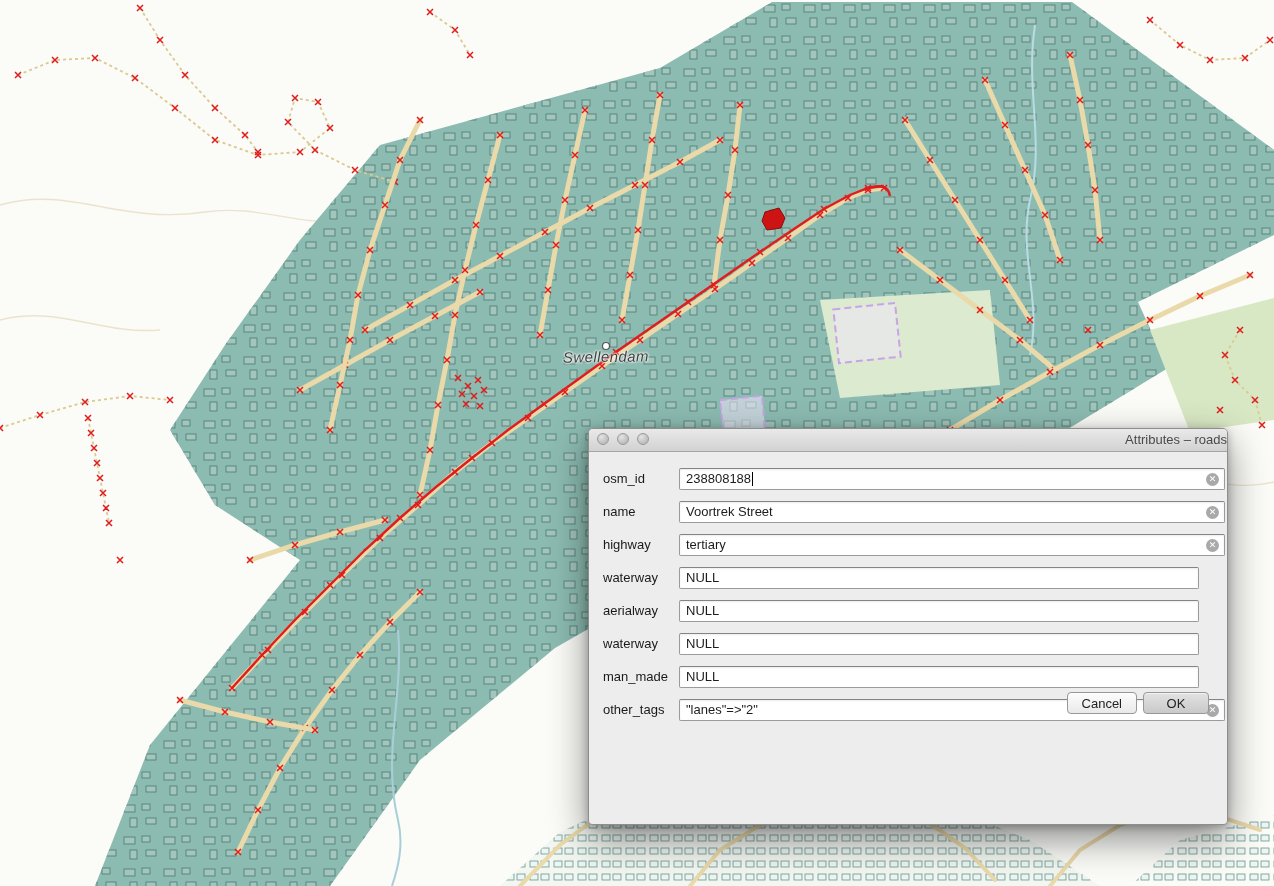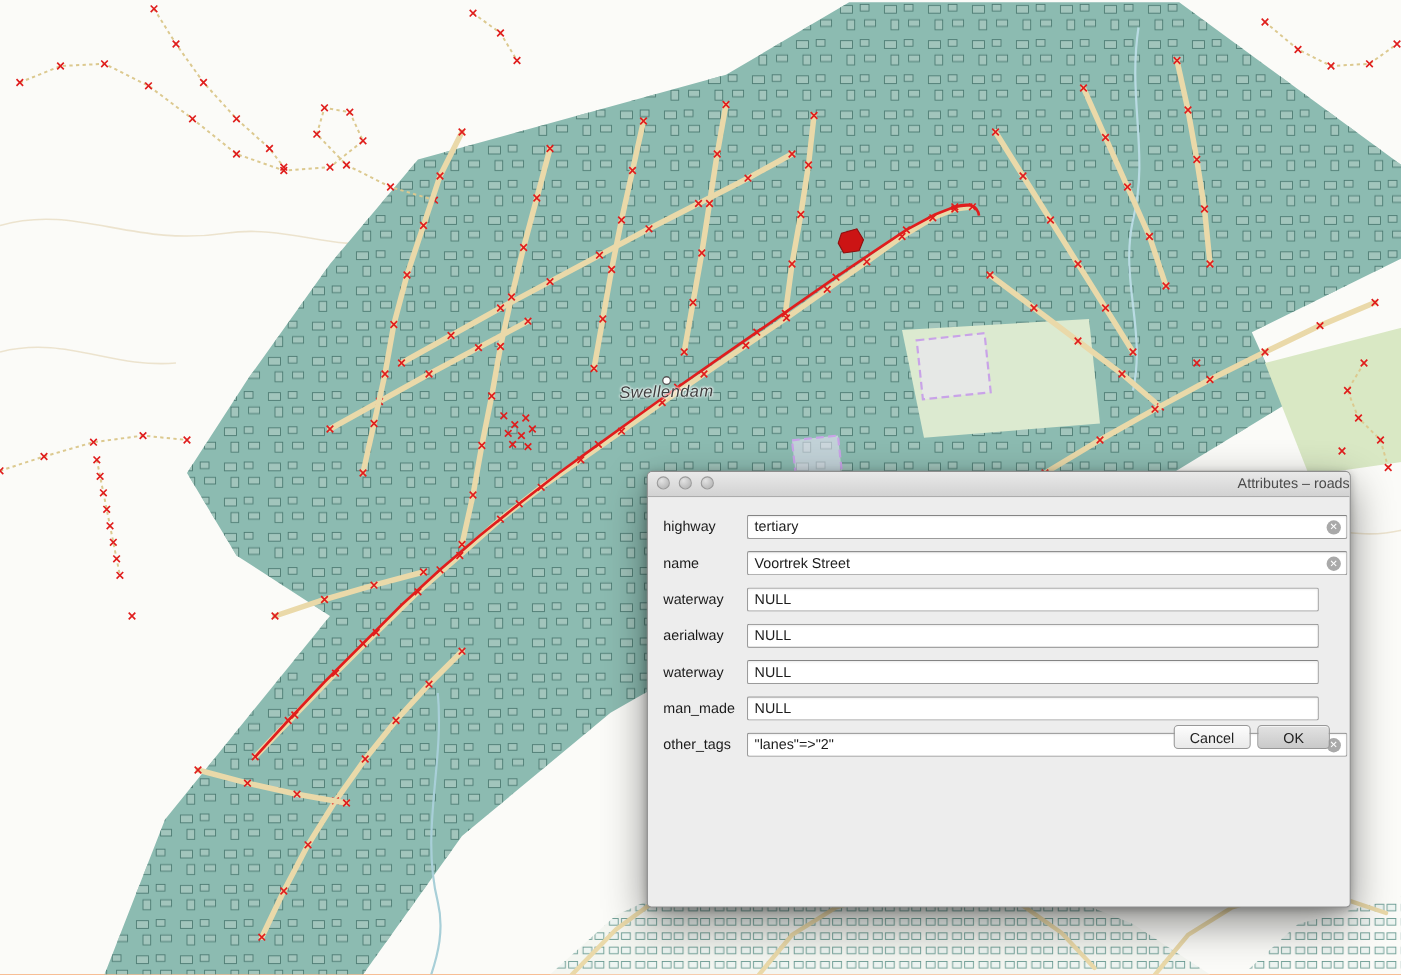--- a/index.html
+++ b/index.html
@@ -207,33 +207,41 @@
       <div class="traffic">
         <span class="tl"></span>
         <span class="tl"></span>
         <span class="tl"></span>
       </div>
       <div class="title">Attributes – roads</div>
     </div>
 
     <div class="dlg-body">
 
+      <div class="row">
+        <label>osm_id</label>
+        <div class="field w-full">
+          <span>238808188</span>
+          <span class="caret"></span>
+          <span class="clear"></span>
+        </div>
+      </div>
+
+      <div class="row">
+        <label>name</label>
+        <div class="field w-full">
+          <span>Voortrek Street</span>
+          <span class="clear"></span>
+        </div>
+      </div>
 
       <div class="row">
         <label>highway</label>
         <div class="field w-full">
           <span>tertiary</span>
-          <span class="clear"></span>
-        </div>
-      </div>
-
-      <div class="row">
-        <label>name</label>
-        <div class="field w-full">
-          <span>Voortrek Street</span>
           <span class="clear"></span>
         </div>
       </div>
 
       <div class="row">
         <label>waterway</label>
         <div class="field w-short">
           <span>NULL</span>
         </div>
       </div>

